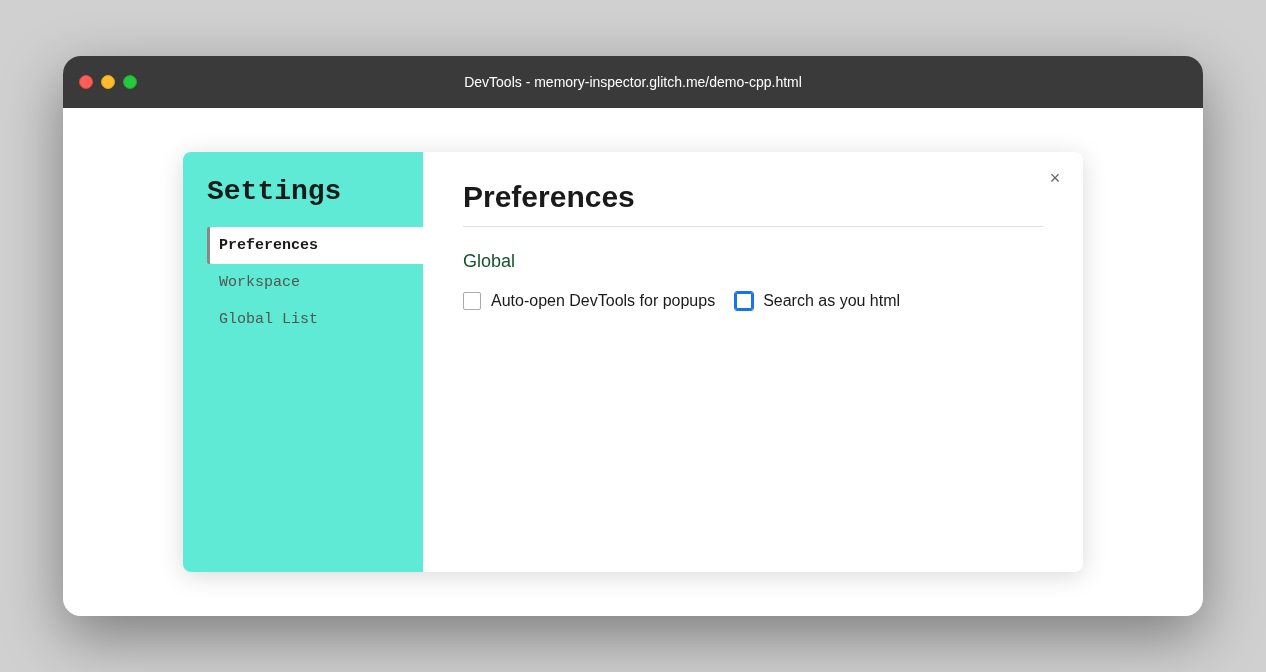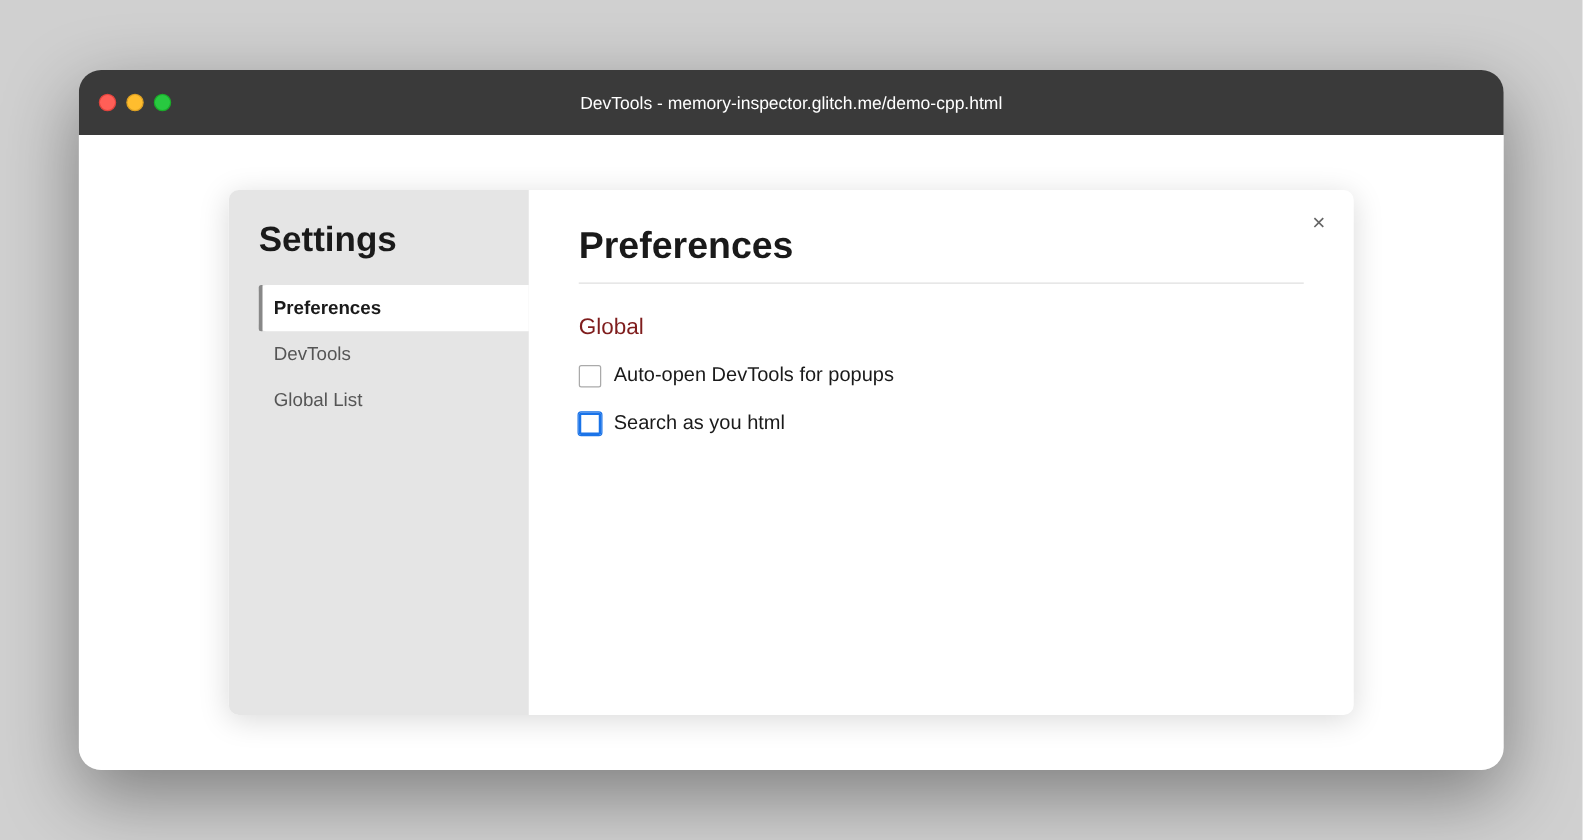--- a/index.html
+++ b/index.html
@@ -98,23 +98,24 @@
       cursor: pointer;
       color: #666;
       font-size: 18px;
       border: none;
       background: none;
       line-height: 1;
     }
 
     .sidebar {
       width: 240px;
-      background: #e5e5e5;
+      background: #5eead4;
       padding: 24px 0 12px 24px;
       flex-shrink: 0;
+      font-family: Liberation Mono, monospace;
     }
 
     .sidebar-title {
       font-size: 28px;
       font-weight: 600;
       color: #1a1a1a;
       margin-bottom: 20px;
       padding-right: 24px;
     }
 
@@ -164,28 +165,28 @@
     }
 
     .divider {
       border: none;
       border-top: 1px solid #e0e0e0;
       margin-bottom: 24px;
     }
 
     .section-title {
       font-size: 18px;
-      color: #7f1d1d;
+      color: #14532d;
       margin-bottom: 20px;
       font-weight: 400;
     }
 
     .settings-options {
       display: flex;
-      flex-direction: column;
+      flex-direction: row;
       gap: 20px;
     }
 
     .option-row {
       display: flex;
       align-items: center;
       gap: 10px;
     }
 
     .option-checkbox {
@@ -226,21 +227,21 @@
     <div class="settings-dialog">
       <button class="close-button">×</button>
 
       <div class="sidebar">
         <div class="sidebar-title">Settings</div>
         <ul class="sidebar-nav">
           <li class="sidebar-nav-item active">
             <span>Preferences</span>
           </li>
           <li class="sidebar-nav-item">
-            <span>DevTools</span>
+            <span>Workspace</span>
           </li>
           <li class="sidebar-nav-item">
             <span>Global List</span>
           </li>
         </ul>
       </div>
 
       <div class="main-content">
         <h1 class="main-title">Preferences</h1>
         <hr class="divider">

